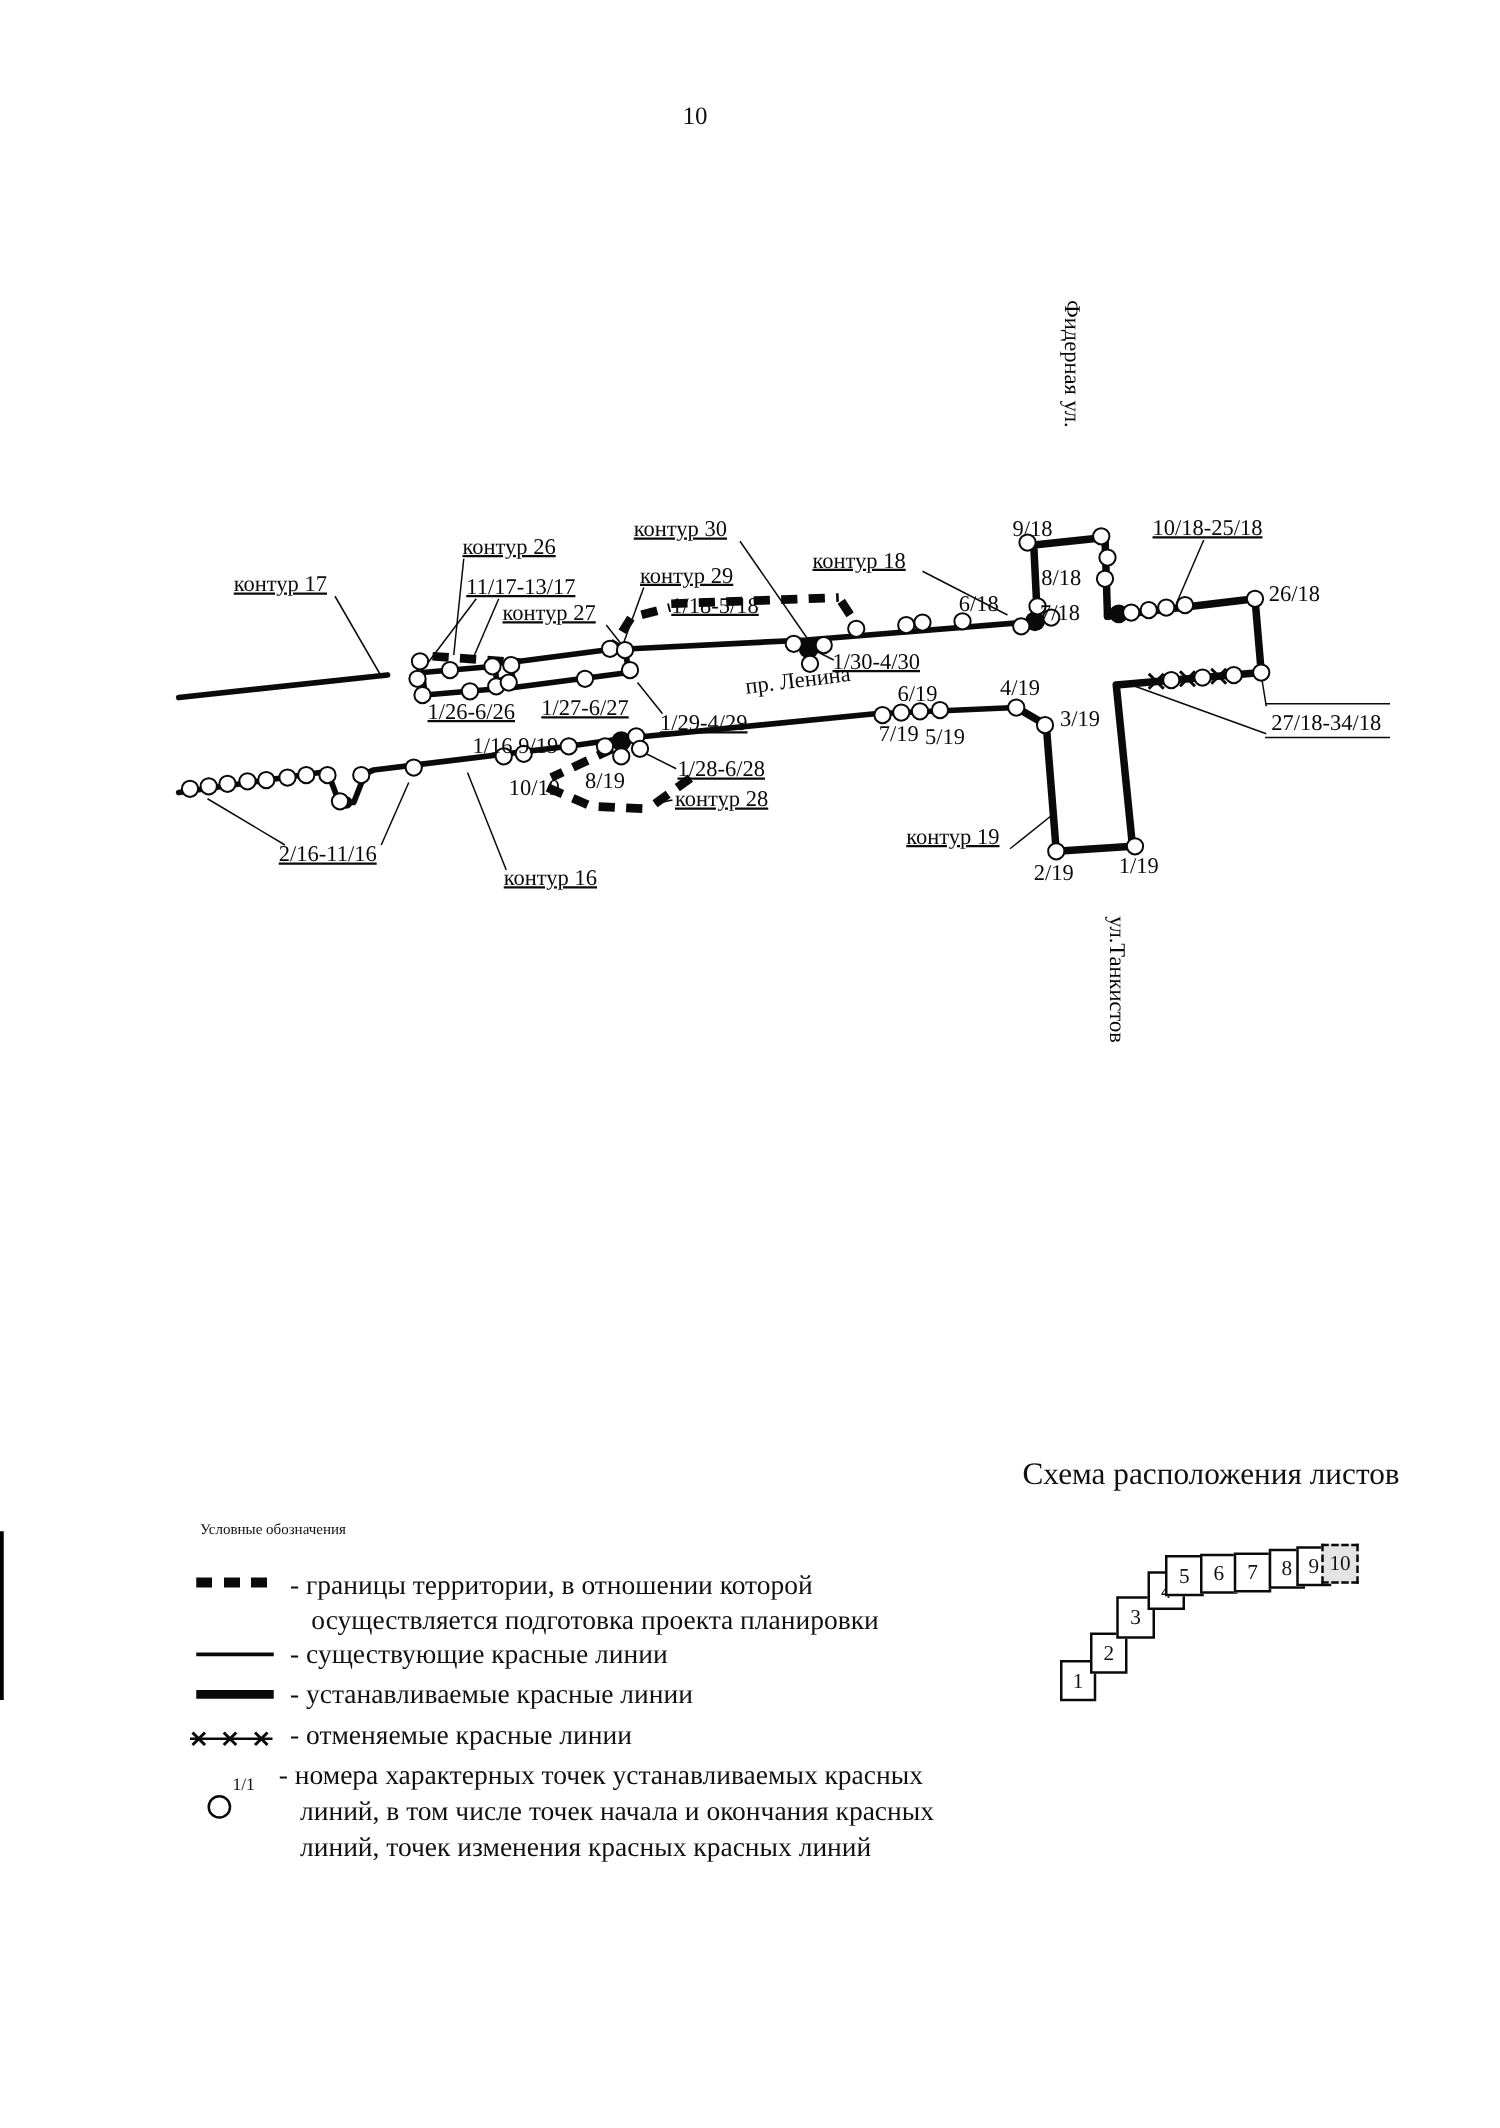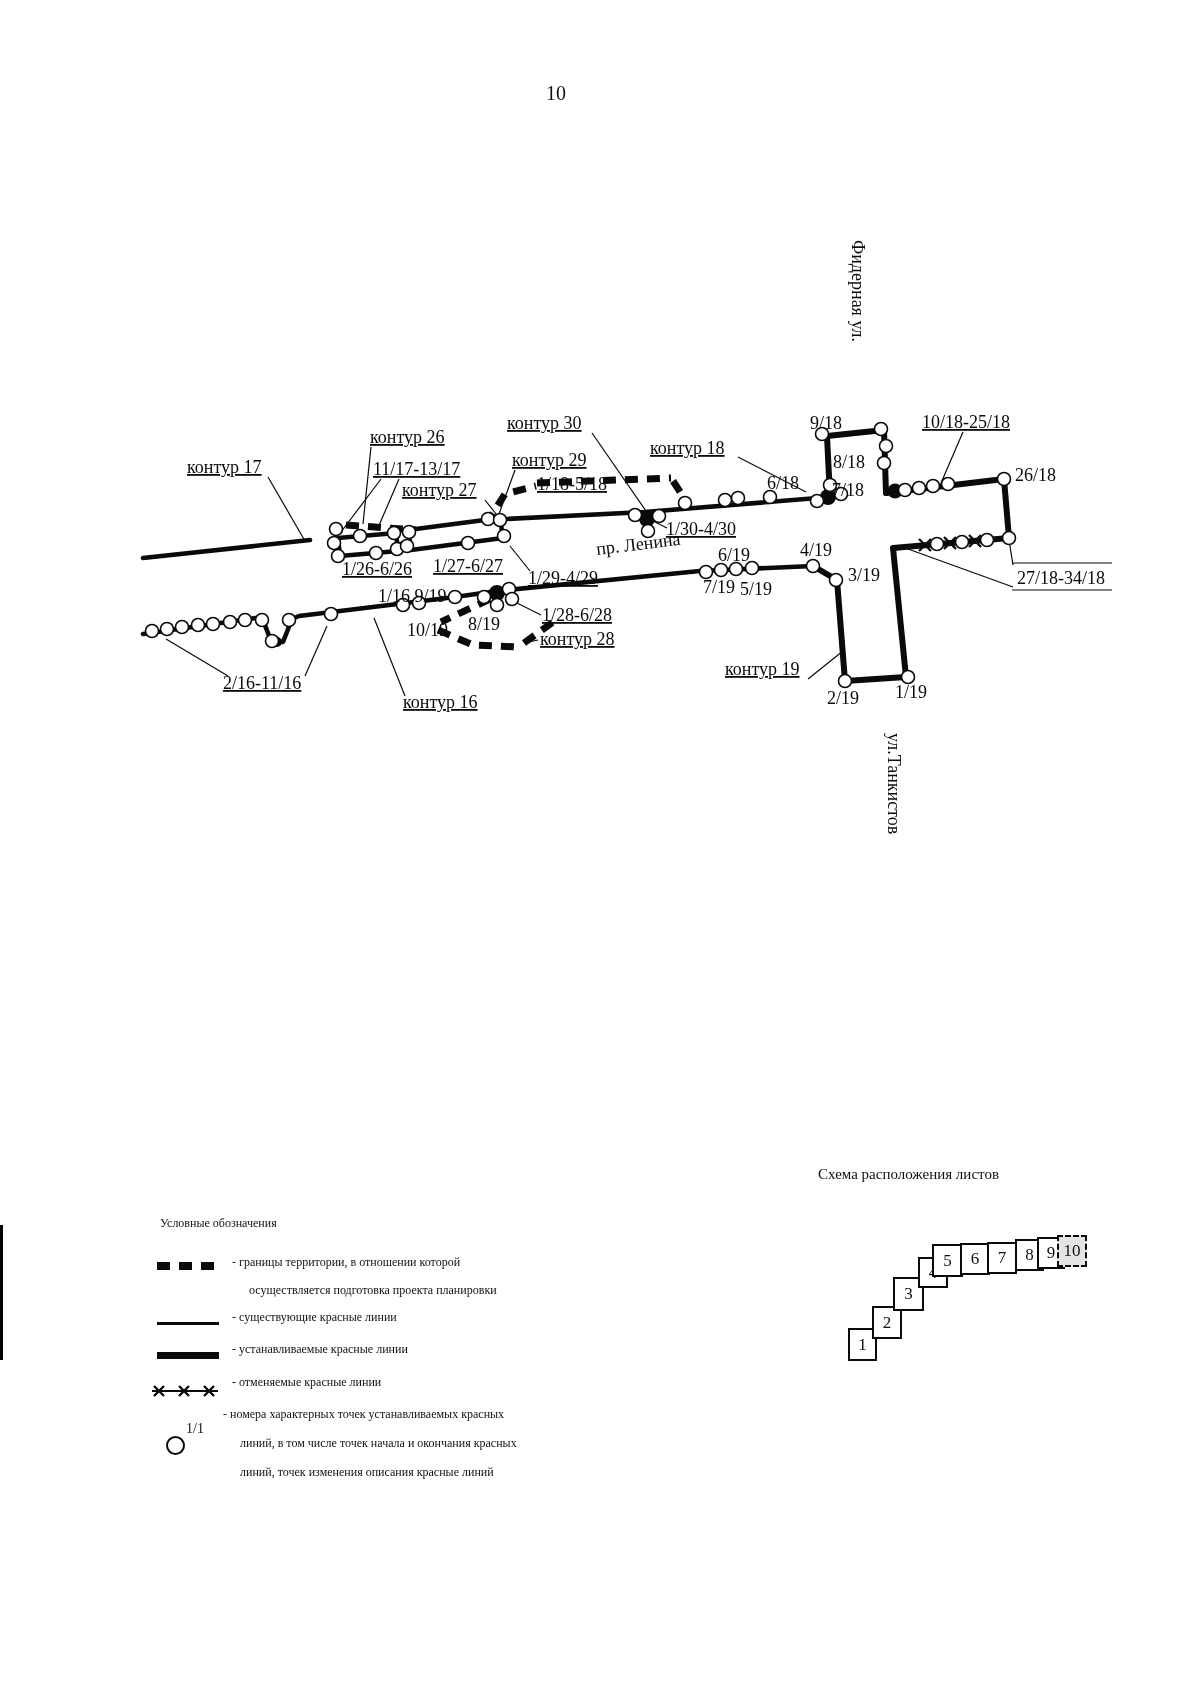--- a/index.html
+++ b/index.html
@@ -10,27 +10,27 @@
   svg text{font-family:"Liberation Serif","DejaVu Serif",serif;font-size:18px;fill:#0a0a0a;}
   svg text.u{text-decoration:underline;}
   .thick{stroke:#0a0a0a;stroke-width:4.6;fill:none;stroke-linecap:round;stroke-linejoin:round;}
   .cross{stroke:#0a0a0a;stroke-width:6;fill:none;stroke-linecap:round;stroke-linejoin:round;}
   .dashb{stroke:#0a0a0a;stroke-width:7;fill:none;stroke-dasharray:13 9;stroke-linecap:butt;}
   .lead{stroke:#0a0a0a;stroke-width:1.2;fill:none;}
   .xmk{stroke:#0a0a0a;stroke-width:2.4;fill:none;}
   circle.pt{fill:#fff;stroke:#0a0a0a;stroke-width:1.6;}
   circle.blob{fill:#0a0a0a;stroke:none;}
   .leg-title{font-size:12px;}
-  .leg-text{font-size:12px;white-space:nowrap;}
+  .leg-text{font-size:22px;white-space:nowrap;}
   .sym-dash{height:8px;background:repeating-linear-gradient(90deg,#0a0a0a 0 13px,transparent 13px 22px);}
   .sym-thin{height:3px;background:#0a0a0a;}
   .sym-thick{height:7px;background:#0a0a0a;}
   .circ{width:15px;height:15px;border:2px solid #0a0a0a;border-radius:50%;}
   .supfrac{font-size:14px;text-align:center;}
-  .scheme-title{font-size:15px;white-space:nowrap;}
+  .scheme-title{font-size:25px;white-space:nowrap;}
   .sheet{position:absolute;border:2px solid #0a0a0a;background:#fff;
          display:flex;align-items:center;justify-content:center;font-size:17px;}
   .sheet.current{border-style:dashed;background:#e4e4e4;}
   .edgebar{background:#000;}
 </style>
 </head>
 <body>
 
 <div class="page">
 
@@ -223,21 +223,21 @@
       <path class="xmk" d="M4 5 l10 10 M4 15 l10 -10"></path>
       <path class="xmk" d="M29 5 l10 10 M29 15 l10 -10"></path>
       <path class="xmk" d="M54 5 l10 10 M54 15 l10 -10"></path>
     </svg>
     <div class="abs leg-text" style="left:232px;top:1375px;">- отменяемые красные линии</div>
 
     <div class="abs circ" style="left:166px;top:1436px;"></div>
     <div class="abs supfrac" style="left:186px;top:1421px;">1/1</div>
     <div class="abs leg-text" style="left:223px;top:1407px;">- номера характерных точек устанавливаемых красных</div>
     <div class="abs leg-text" style="left:240px;top:1436px;">линий, в том числе точек начала и окончания красных</div>
-    <div class="abs leg-text" style="left:240px;top:1465px;">линий, точек изменения описания красные линий</div>
+    <div class="abs leg-text" style="left:240px;top:1465px;">линий, точек изменения красных красных линий</div>
   </div>
 
   <div>
     <div class="abs scheme-title" style="left:818px;top:1166px;">Схема расположения листов</div>
     <div class="sheet" style="left:848px;top:1328px;width:25px;height:29px;">1</div>
     <div class="sheet" style="left:872px;top:1306px;width:26px;height:29px;">2</div>
     <div class="sheet" style="left:893px;top:1277px;width:27px;height:30px;">3</div>
     <div class="sheet" style="left:918px;top:1257px;width:26px;height:27px;">4</div>
     <div class="sheet" style="left:932px;top:1244px;width:27px;height:29px;">5</div>
     <div class="sheet" style="left:960px;top:1243px;width:26px;height:28px;">6</div>

